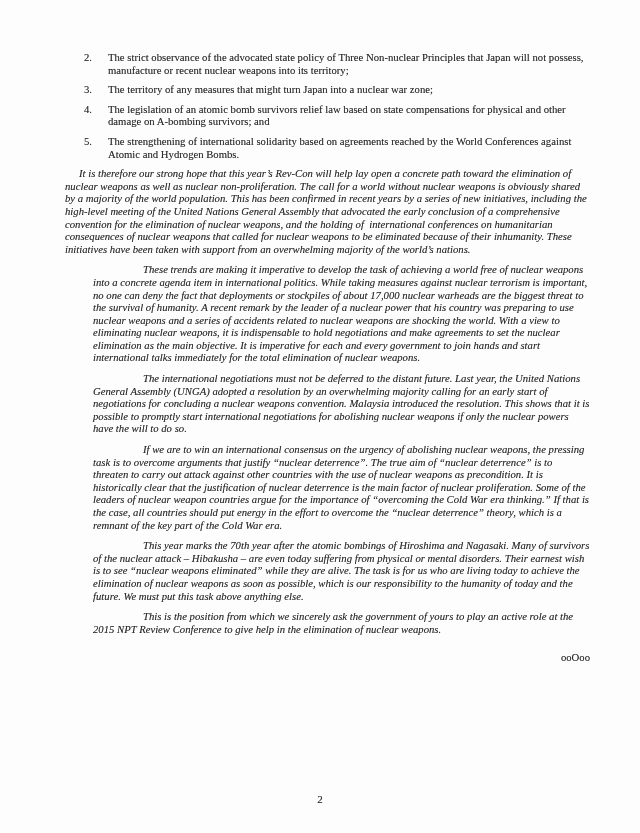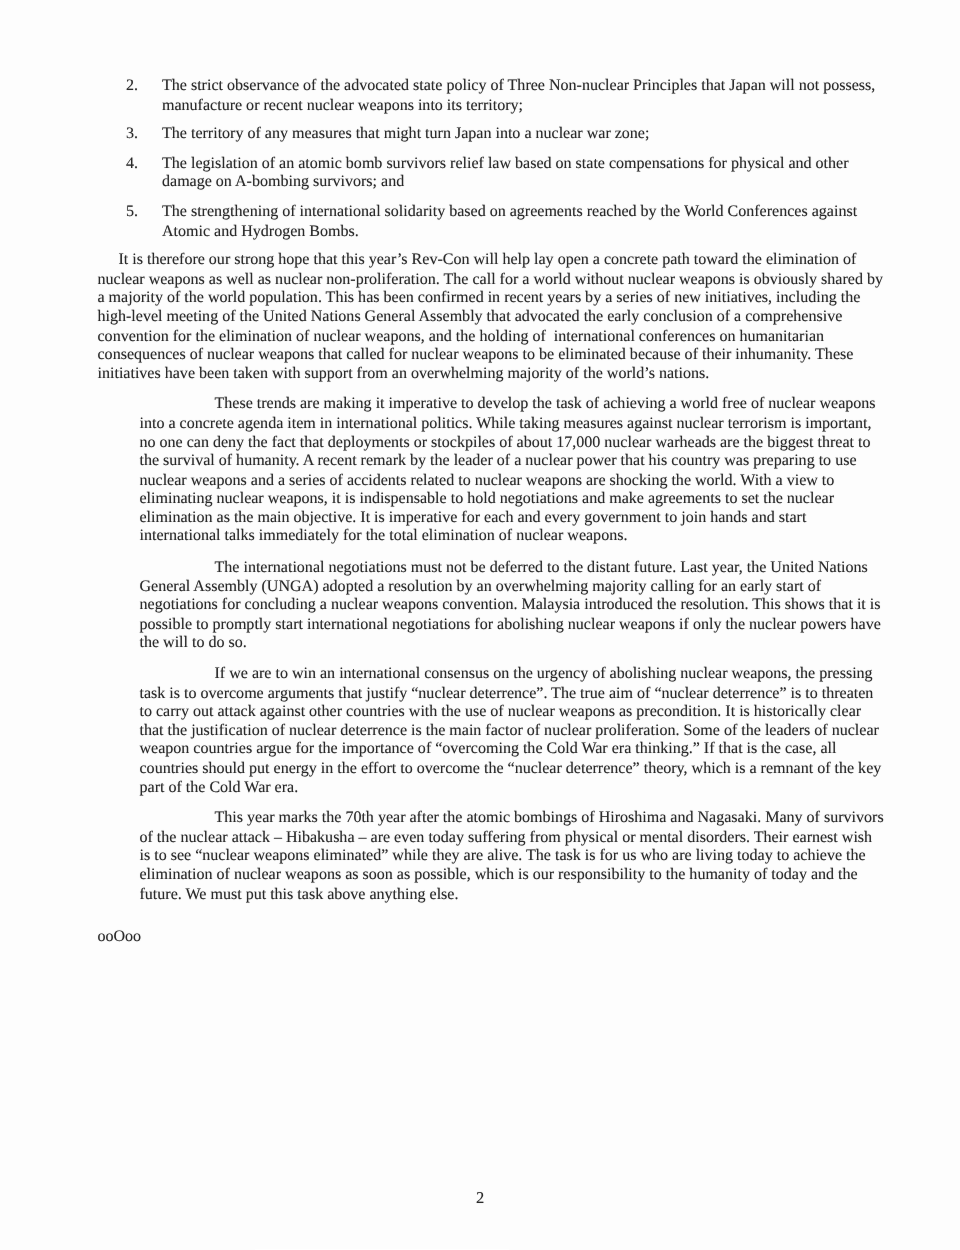--- a/index.html
+++ b/index.html
@@ -36,25 +36,26 @@
   }
   .list-num {
     width: 24px;
     flex: none;
   }
   .list-text {
     flex: 1;
   }
   .para {
     margin: 0 0 8px 0;
+    font-style: italic;
   }
   .indent-sm { text-indent: 14px; }
   .indent-lg { text-indent: 50px; margin-left: 28px; }
   .separator {
-    text-align: left;
+    text-align: right;
     margin-top: 16px;
   }
   .page-number {
     position: absolute;
     left: 0;
     right: 0;
     top: 793px;
     text-align: center;
     font-size: 11px;
     color: #2b2b2b;
@@ -84,18 +85,19 @@
         <span class="list-num">5.</span>
         <span class="list-text">The strengthening of international solidarity based on agreements reached by the World Conferences against Atomic and Hydrogen Bombs.</span>
       </div>
     </div>
 
     <p class="para indent-sm">It is therefore our strong hope that this year’s Rev-Con will help lay open a concrete path toward the elimination of nuclear weapons as well as nuclear non-proliferation. The call for a world without nuclear weapons is obviously shared by a majority of the world population. This has been confirmed in recent years by a series of new initiatives, including the high-level meeting of the United Nations General Assembly that advocated the early conclusion of a comprehensive convention for the elimination of nuclear weapons, and the holding of &nbsp;international conferences on humanitarian consequences of nuclear weapons that called for nuclear weapons to be eliminated because of their inhumanity. These initiatives have been taken with support from an overwhelming majority of the world’s nations.</p>
     <p class="para indent-lg">These trends are making it imperative to develop the task of achieving a world free of nuclear weapons into a concrete agenda item in international politics. While taking measures against nuclear terrorism is important, no one can deny the fact that deployments or stockpiles of about 17,000 nuclear warheads are the biggest threat to the survival of humanity. A recent remark by the leader of a nuclear power that his country was preparing to use nuclear weapons and a series of accidents related to nuclear weapons are shocking the world. With a view to eliminating nuclear weapons, it is indispensable to hold negotiations and make agreements to set the nuclear elimination as the main objective. It is imperative for each and every government to join hands and start international talks immediately for the total elimination of nuclear weapons.</p>
     <p class="para indent-lg">The international negotiations must not be deferred to the distant future. Last year, the United Nations General Assembly (UNGA) adopted a resolution by an overwhelming majority calling for an early start of negotiations for concluding a nuclear weapons convention. Malaysia introduced the resolution. This shows that it is possible to promptly start international negotiations for abolishing nuclear weapons if only the nuclear powers have the will to do so.</p>
     <p class="para indent-lg">If we are to win an international consensus on the urgency of abolishing nuclear weapons, the pressing task is to overcome arguments that justify “nuclear deterrence”. The true aim of “nuclear deterrence” is to threaten to carry out attack against other countries with the use of nuclear weapons as precondition. It is historically clear that the justification of nuclear deterrence is the main factor of nuclear proliferation. Some of the leaders of nuclear weapon countries argue for the importance of “overcoming the Cold War era thinking.” If that is the case, all countries should put energy in the effort to overcome the “nuclear deterrence” theory, which is a remnant of the key part of the Cold War era.</p>
     <p class="para indent-lg">This year marks the 70th year after the atomic bombings of Hiroshima and Nagasaki. Many of survivors of the nuclear attack – Hibakusha – are even today suffering from physical or mental disorders. Their earnest wish is to see “nuclear weapons eliminated” while they are alive. The task is for us who are living today to achieve the elimination of nuclear weapons as soon as possible, which is our responsibility to the humanity of today and the future. We must put this task above anything else.</p>
+    <p class="para indent-lg">This is the position from which we sincerely ask the government of yours to play an active role at the 2015 NPT Review Conference to give help in the elimination of nuclear weapons.</p>
 
     <div class="separator">ooOoo</div>
   </div>
 
   <div class="page-number">2</div>
 </div>
 
 </body></html>

